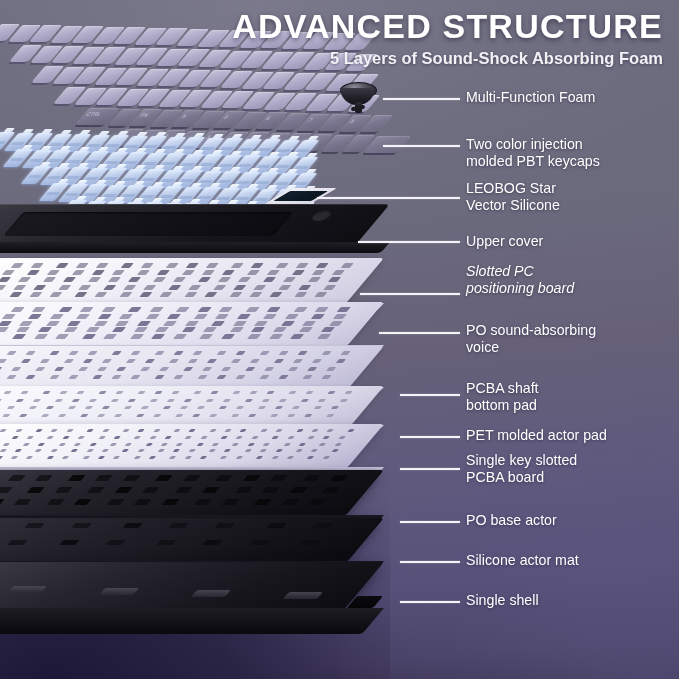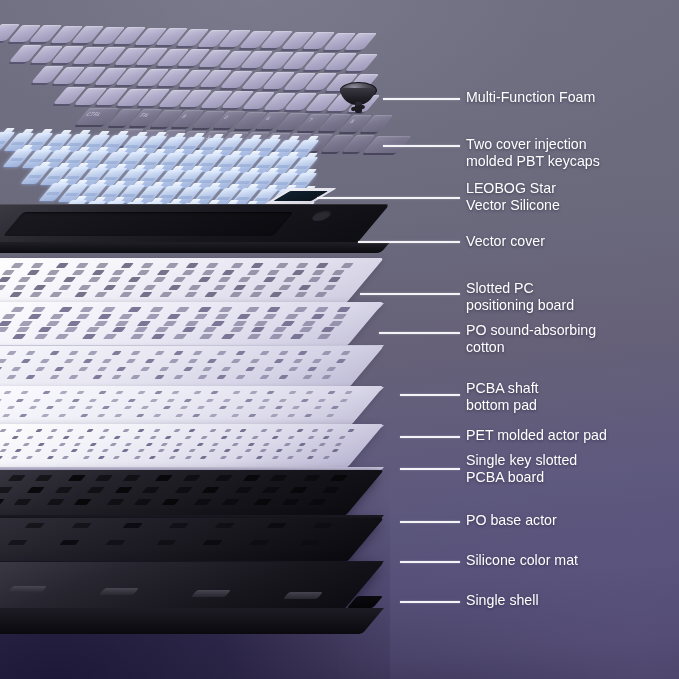--- a/index.html
+++ b/index.html
@@ -850,47 +850,51 @@
         <div class="" style="position: absolute; left: 352px; top: 596px; width: 26px; height: 12px; transform: skewX(-40deg); background: linear-gradient(rgb(10, 10, 15), rgb(5, 5, 8)); border-radius: 2px;"></div>
       </div>
     </div>
 
   <div class="knob">
     <div class="knob-top"></div>
     <div class="knob-body"></div>
     <div class="knob-stem"></div>
   </div>
 
+  <div class="title-block">
+    <div class="title">ADVANCED STRUCTURE</div>
+    <div class="subtitle">5 Layers of Sound-Shock Absorbing Foam</div>
+  </div>
 
   <div id="callouts">
       <div class="lead-line" style="left: 383px; top: 98px; width: 77px;"></div>
       <div class="lead-label" style="left: 466px; top: 89px;">Multi-Function Foam</div>
       <div class="lead-line" style="left: 383px; top: 145px; width: 77px;"></div>
-      <div class="lead-label" style="left: 466px; top: 136px;">Two cover injection
+      <div class="lead-label" style="left: 466px; top: 136px;">Two color injection
 molded PBT keycaps</div>
       <div class="lead-line" style="left: 317px; top: 197px; width: 143px;"></div>
       <div class="lead-label" style="left: 466px; top: 180px;">LEOBOG Star
 Vector Silicone</div>
       <div class="lead-line" style="left: 358px; top: 241px; width: 102px;"></div>
-      <div class="lead-label" style="left: 466px; top: 233px;">Vector cover</div>
+      <div class="lead-label" style="left: 466px; top: 233px;">Upper cover</div>
       <div class="lead-line" style="left: 360px; top: 293px; width: 100px;"></div>
-      <div class="lead-label" style="left: 466px; top: 280px;">Slotted PC
+      <div class="lead-label" style="left: 466px; top: 263px; font-style: italic;">Slotted PC
 positioning board</div>
       <div class="lead-line" style="left: 379px; top: 332px; width: 81px;"></div>
       <div class="lead-label" style="left: 466px; top: 322px;">PO sound-absorbing
-cotton</div>
+voice</div>
       <div class="lead-line" style="left: 400px; top: 394px; width: 60px;"></div>
       <div class="lead-label" style="left: 466px; top: 380px;">PCBA shaft
 bottom pad</div>
       <div class="lead-line" style="left: 400px; top: 436px; width: 60px;"></div>
       <div class="lead-label" style="left: 466px; top: 427px;">PET molded actor pad</div>
       <div class="lead-line" style="left: 400px; top: 468px; width: 60px;"></div>
       <div class="lead-label" style="left: 466px; top: 452px;">Single key slotted
 PCBA board</div>
       <div class="lead-line" style="left: 400px; top: 521px; width: 60px;"></div>
       <div class="lead-label" style="left: 466px; top: 512px;">PO base actor</div>
       <div class="lead-line" style="left: 400px; top: 561px; width: 60px;"></div>
-      <div class="lead-label" style="left: 466px; top: 552px;">Silicone color mat</div>
+      <div class="lead-label" style="left: 466px; top: 552px;">Silicone actor mat</div>
       <div class="lead-line" style="left: 400px; top: 601px; width: 60px;"></div>
       <div class="lead-label" style="left: 466px; top: 592px;">Single shell</div>
     </div>
 
 </div>
 
 </body></html>

